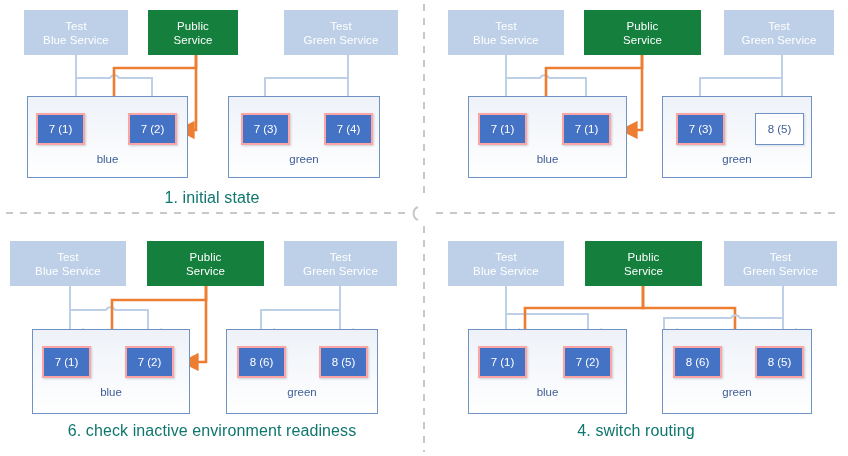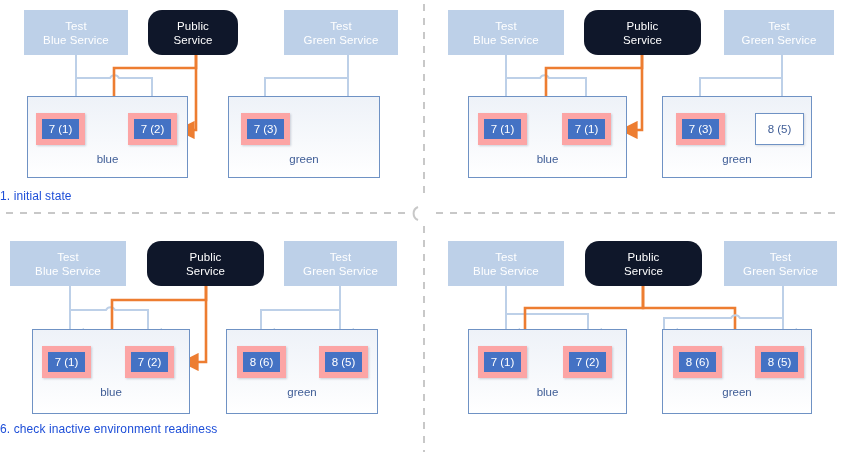--- a/index.html
+++ b/index.html
@@ -23,21 +23,21 @@
     display:flex;align-items:center;justify-content:center;
     text-align:center;
     color:#ffffff;
     font-size:11.5px;
     line-height:14px;
     letter-spacing:.1px;
     box-sizing:border-box;
     padding:2px 4px;
   }
   .svc-light{background:#bdd0e8;}
-  .svc-dark{background:#0f172a;border-radius:14px;}
+  .svc-dark{background:#15803d;}
   .svc span{display:block;white-space:pre-line;}
 
   
   .env{
     position:absolute;
     box-sizing:border-box;
     border:1px solid #6f92c4;
     background:linear-gradient(180deg,#eef2f8 0%,#f7f9fc 55%,#ffffff 100%);
   }
   .env-label{
@@ -52,36 +52,37 @@
   .inst{
     position:absolute;
     box-sizing:border-box;
     display:flex;align-items:center;justify-content:center;
     font-size:11.5px;
     width:49px;height:32px;
   }
   .inst-filled{
     background:#4472c4;
     color:#ffffff;
-    border:6px solid #fca5a5;
+    border:2px solid #fca5a5;
     box-shadow:1px 1px 2px rgba(120,130,150,.35);
   }
   .inst-outline{
     background:#ffffff;
     color:#3f5d96;
     border:1px solid #6f92c4;
     box-shadow:1px 1px 2px rgba(120,130,150,.25);
   }
 
   
   .caption{
     position:absolute;
     width:100%;
-    color:#1d4ed8;
-    font-size:12px;
+    text-align:center;
+    color:#0f766e;
+    font-size:16px;
     letter-spacing:.1px;
   }
 
   
   .wires{position:absolute;left:0;top:0;width:424px;height:228px;overflow:visible;}
   .dividers{position:absolute;left:0;top:0;width:848px;height:456px;pointer-events:none;}
 </style>
 </head>
 <body>
 
@@ -139,20 +140,23 @@
     </div>
     <div class="inst inst-filled" style="left:128px;top:113px;">
       <span>7 (2)</span>
     </div>
     <div class="env-label" style="left:27px;top:153px;width:161px;">blue</div>
 
     <div class="env" style="left:228px;top:96px;width:152px;height:82px;"></div>
     <div class="inst inst-filled" style="left:241px;top:113px;">
       <span>7 (3)</span>
     </div>
+    <div class="inst inst-filled" style="left:324px;top:113px;">
+      <span>7 (4)</span>
+    </div>
     <div class="env-label" style="left:228px;top:153px;width:152px;">green</div>
 
     <div class="caption" style="left:0;top:189px;">1. initial state</div>
   </div>
 
   <div class="quad q2">
 
     <svg class="wires">
       <defs>
         <marker id="ar-o2" markerWidth="7" markerHeight="7" refX="6" refY="3.5" orient="auto">
@@ -311,15 +315,16 @@
 
     <div class="env" style="left:238px;top:101px;width:150px;height:85px;"></div>
     <div class="inst inst-filled" style="left:249px;top:118px;">
       <span>8 (6)</span>
     </div>
     <div class="inst inst-filled" style="left:331px;top:118px;">
       <span>8 (5)</span>
     </div>
     <div class="env-label" style="left:238px;top:158px;width:150px;">green</div>
 
+    <div class="caption" style="left:0;top:194px;">4. switch routing</div>
   </div>
 
 </div>
 
 </body></html>

